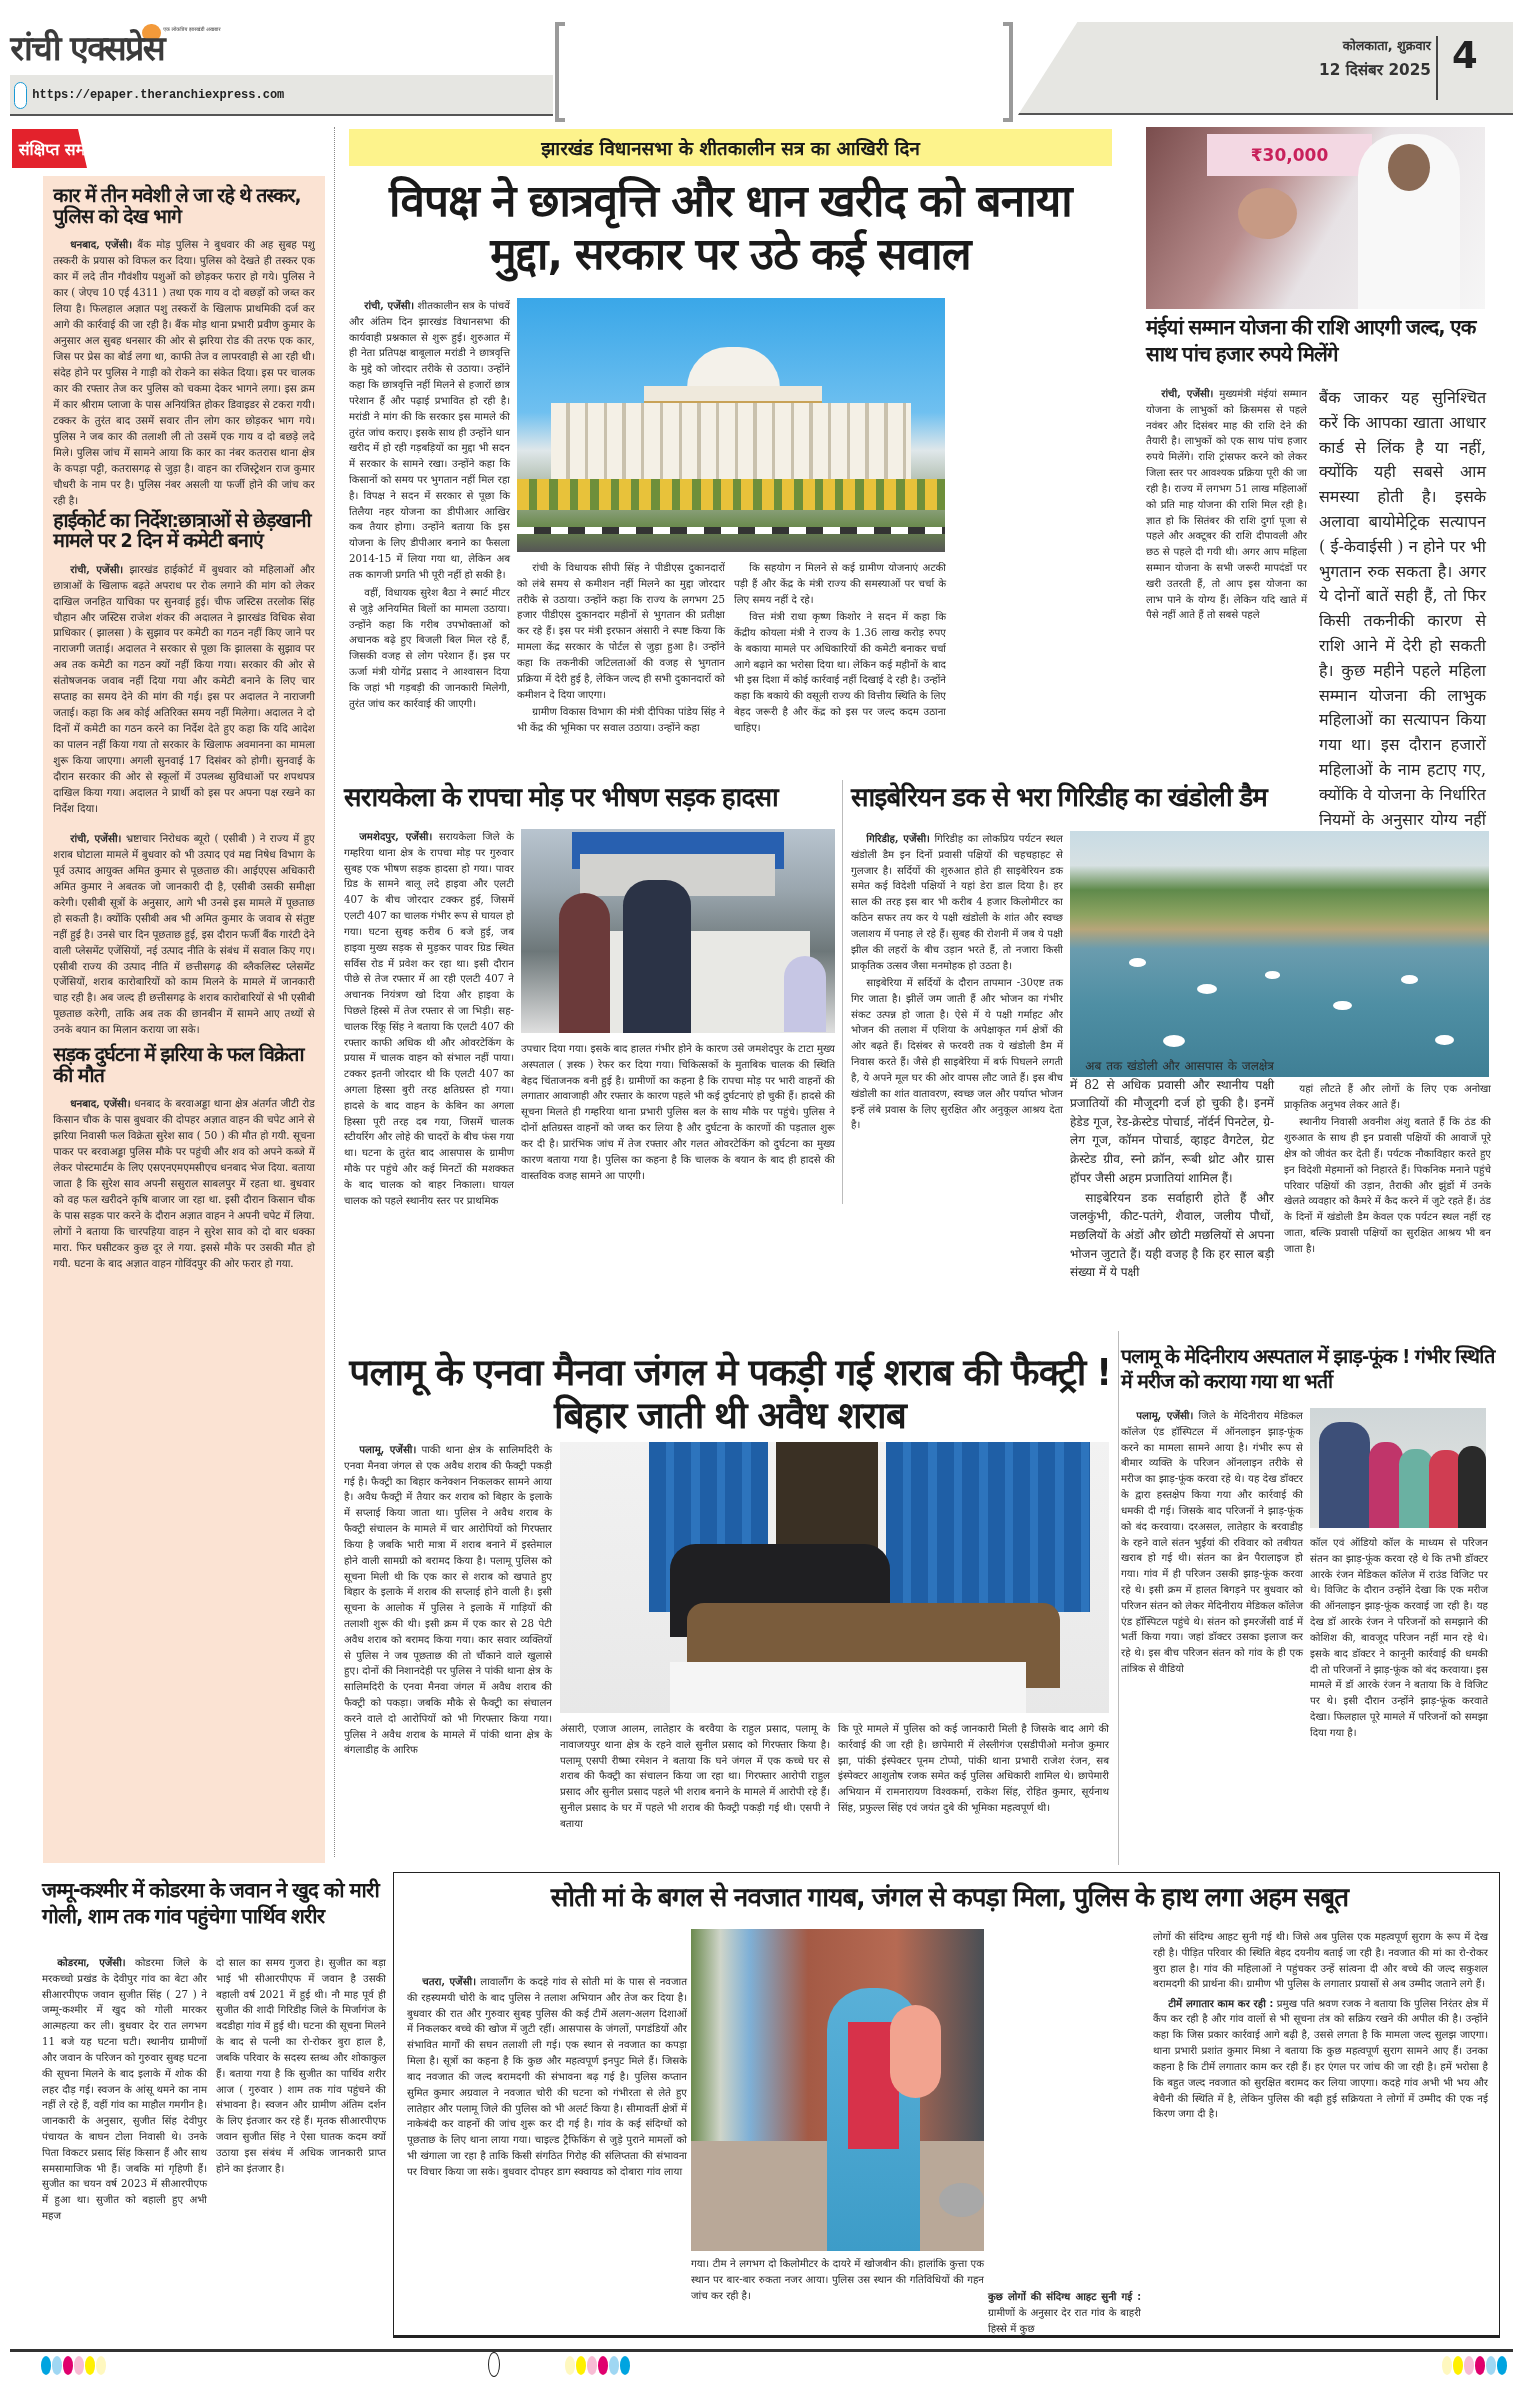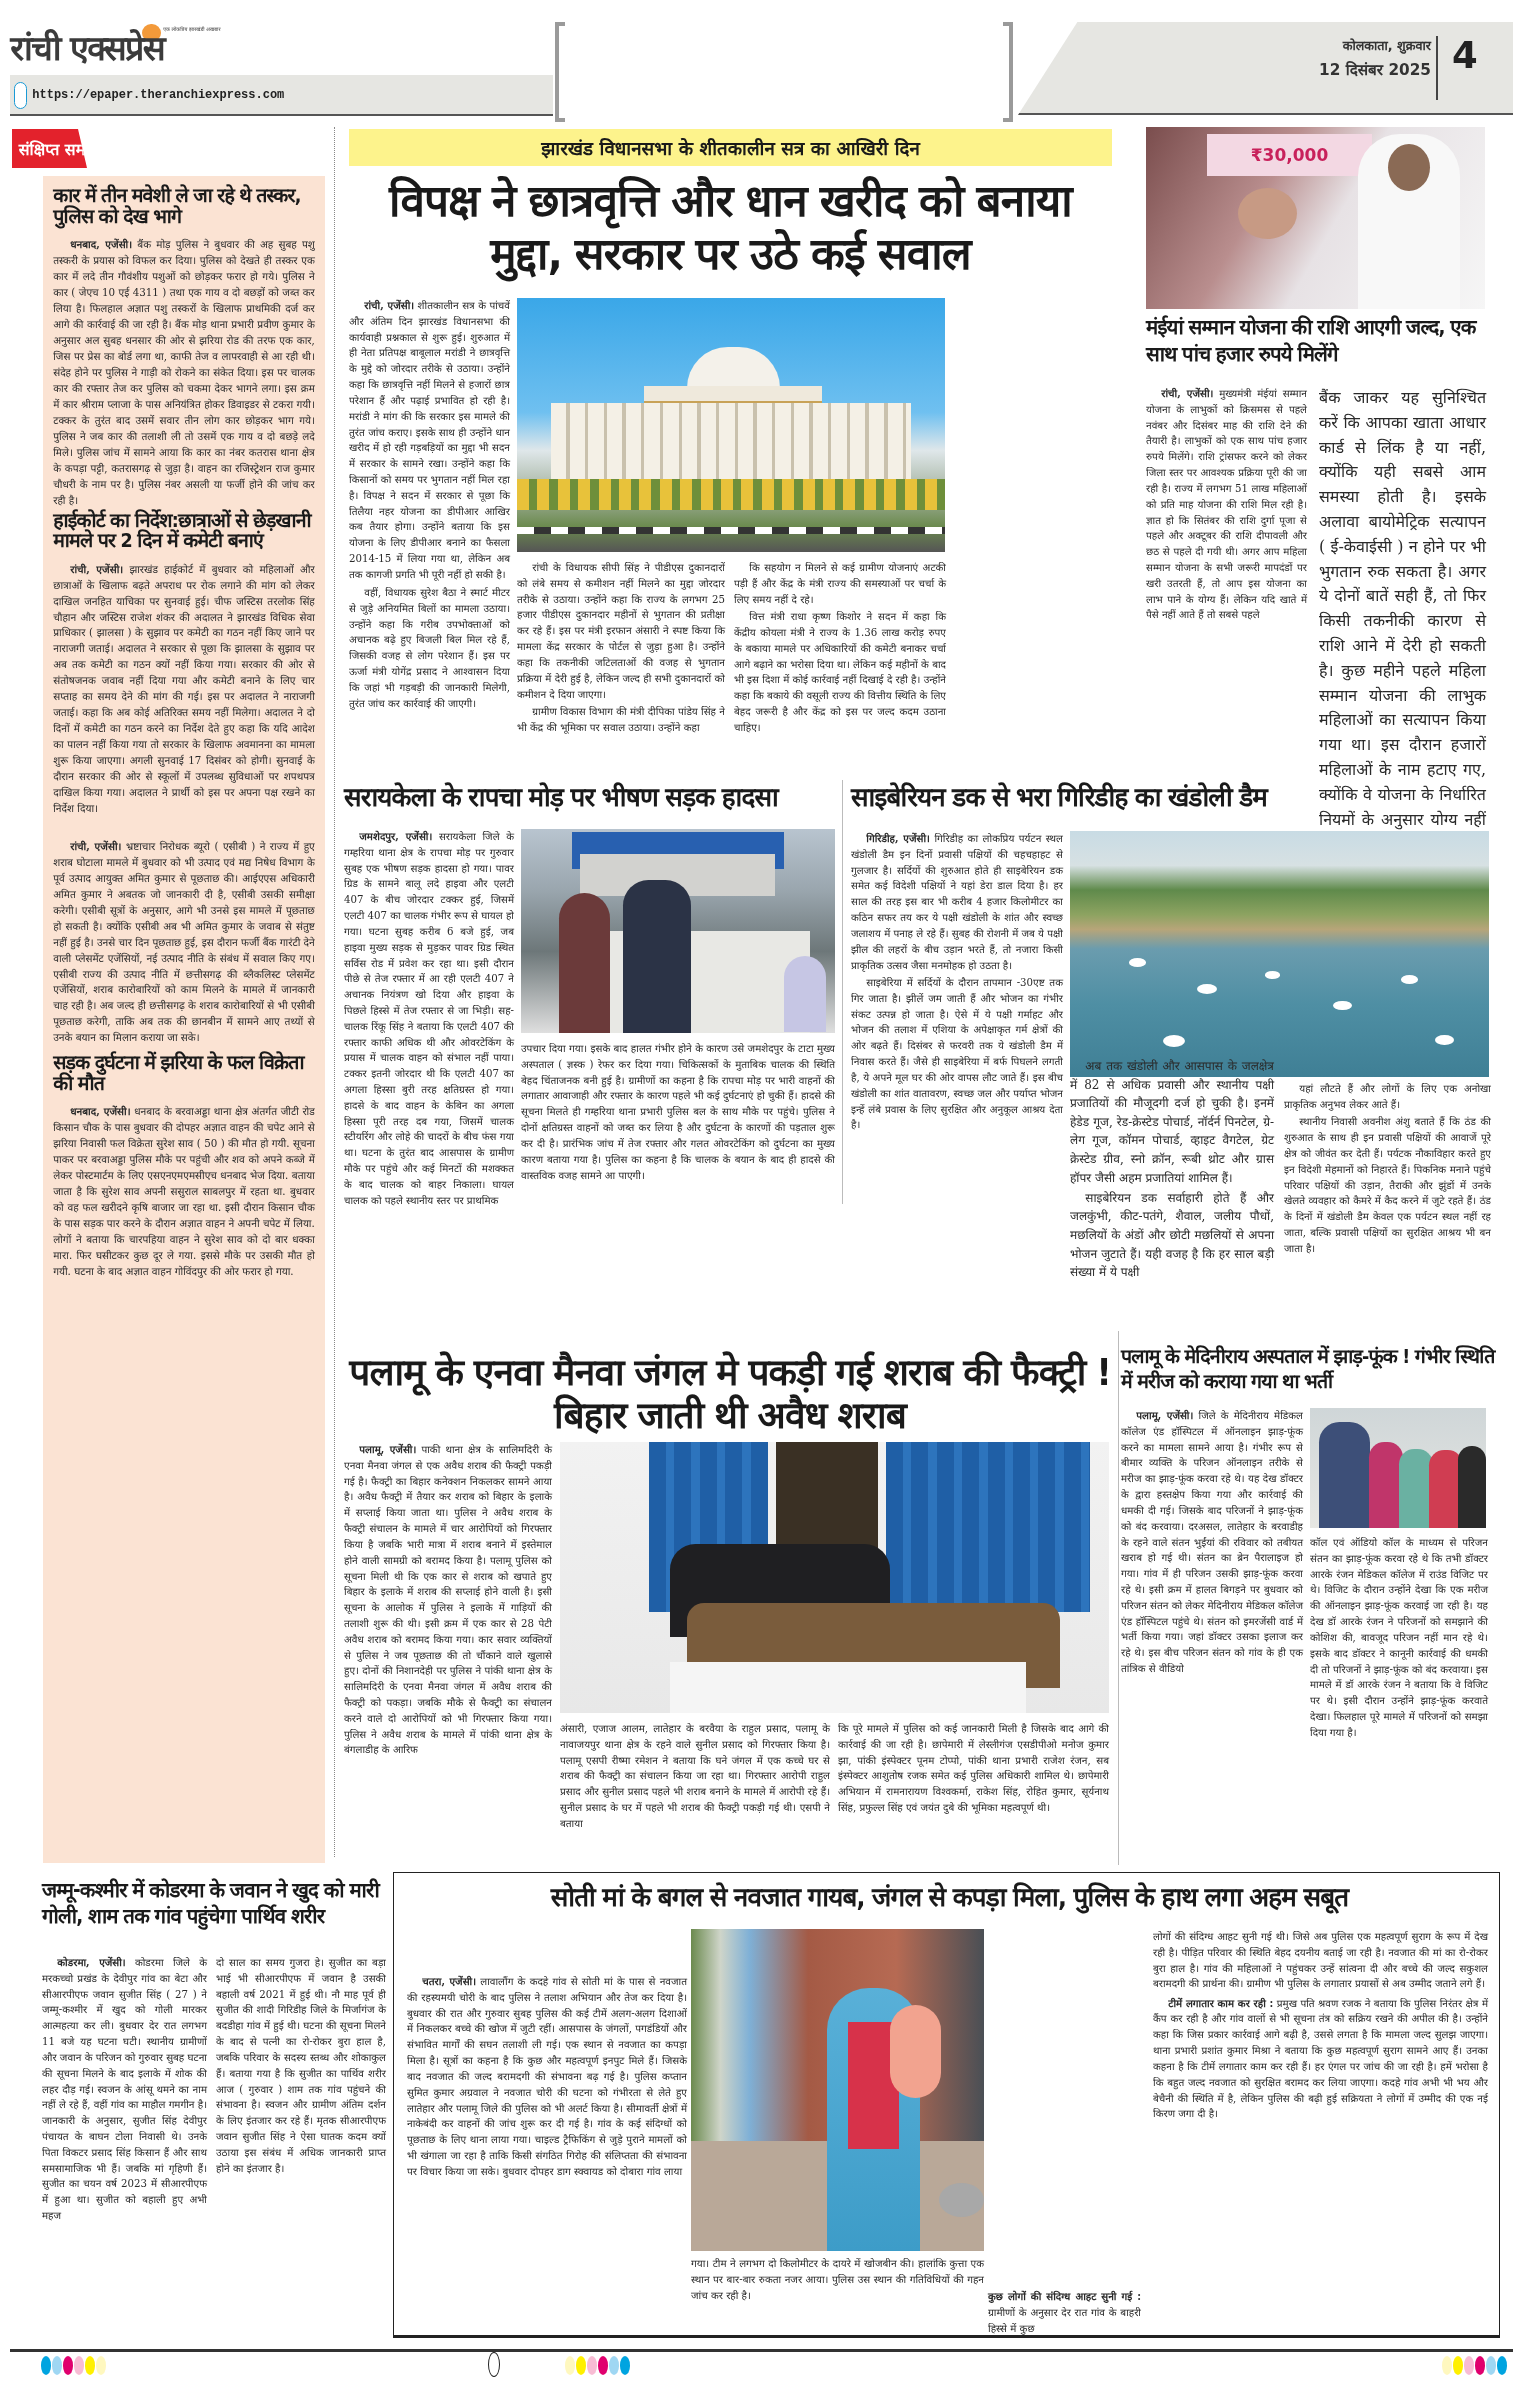--- a/index.html
+++ b/index.html
@@ -42,21 +42,21 @@
 <div class="abs" style="left:1452px;top:34px;font-family:'DejaVu Sans',sans-serif;font-weight:bold;font-size:37px;color:#222">4</div>
 
 <div class="abs" style="left:12px;top:129px;width:75px;height:39px;background:#e3222c;clip-path:polygon(0 0,88% 0,100% 100%,0 100%);display:flex;align-items:center;padding-left:6.8px">
   <span style="color:#fff;font-weight:bold;font-size:16px;white-space:nowrap">संक्षिप्त समाचार</span>
 </div>
 <div class="abs" style="left:43px;top:176px;width:282px;height:1687px;background:#fbe3d3;padding:10.2px 10.2px;overflow:hidden">
   <div style="margin-bottom:2px">
     <div class="hl" style="font-size:19.5px;margin-bottom:10.2px">कार में तीन मवेशी ले जा रहे थे तस्कर, पुलिस को देख भागे</div>
     <div class="body" style="font-size:10.3px;text-indent:17px"><b>धनबाद, एजेंसी।</b> <span>बैंक मोड़ पुलिस ने बुधवार की अह सुबह पशु तस्करी के प्रयास को विफल कर दिया। पुलिस को देखते ही तस्कर एक कार में लदे तीन गौवंशीय पशुओं को छोड़कर फरार हो गये। पुलिस ने कार ( जेएच 10 एई 4311 ) तथा एक गाय व दो बछड़ों को जब्त कर लिया है। फिलहाल अज्ञात पशु तस्करों के खिलाफ प्राथमिकी दर्ज कर आगे की कार्रवाई की जा रही है। बैंक मोड़ थाना प्रभारी प्रवीण कुमार के अनुसार अल सुबह धनसार की ओर से झरिया रोड की तरफ एक कार, जिस पर प्रेस का बोर्ड लगा था, काफी तेज व लापरवाही से आ रही थी। संदेह होने पर पुलिस ने गाड़ी को रोकने का संकेत दिया। इस पर चालक कार की रफ्तार तेज कर पुलिस को चकमा देकर भागने लगा। इस क्रम में कार श्रीराम प्लाजा के पास अनियंत्रित होकर डिवाइडर से टकरा गयी। टक्कर के तुरंत बाद उसमें सवार तीन लोग कार छोड़कर भाग गये। पुलिस ने जब कार की तलाशी ली तो उसमें एक गाय व दो बछड़े लदे मिले। पुलिस जांच में सामने आया कि कार का नंबर कतरास थाना क्षेत्र के कपड़ा पट्टी, कतरासगढ़ से जुड़ा है। वाहन का रजिस्ट्रेशन राज कुमार चौधरी के नाम पर है। पुलिस नंबर असली या फर्जी होने की जांच कर रही है।</span></div>
   </div>
-  <div style="margin-bottom:22px">
+  <div style="margin-bottom:14px">
     <div class="hl" style="font-size:19.5px;margin-bottom:10.2px">हाईकोर्ट का निर्देश:छात्राओं से छेड़खानी मामले पर 2 दिन में कमेटी बनाएं</div>
     <div class="body" style="font-size:10.3px;text-indent:17px"><b>रांची, एजेंसी।</b> <span>झारखंड हाईकोर्ट में बुधवार को महिलाओं और छात्राओं के खिलाफ बढ़ते अपराध पर रोक लगाने की मांग को लेकर दाखिल जनहित याचिका पर सुनवाई हुई। चीफ जस्टिस तरलोक सिंह चौहान और जस्टिस राजेश शंकर की अदालत ने झारखंड विधिक सेवा प्राधिकार ( झालसा ) के सुझाव पर कमेटी का गठन नहीं किए जाने पर नाराजगी जताई। अदालत ने सरकार से पूछा कि झालसा के सुझाव पर अब तक कमेटी का गठन क्यों नहीं किया गया। सरकार की ओर से संतोषजनक जवाब नहीं दिया गया और कमेटी बनाने के लिए चार सप्ताह का समय देने की मांग की गई। इस पर अदालत ने नाराजगी जताई। कहा कि अब कोई अतिरिक्त समय नहीं मिलेगा। अदालत ने दो दिनों में कमेटी का गठन करने का निर्देश देते हुए कहा कि यदि आदेश का पालन नहीं किया गया तो सरकार के खिलाफ अवमानना का मामला शुरू किया जाएगा। अगली सुनवाई 17 दिसंबर को होगी। सुनवाई के दौरान सरकार की ओर से स्कूलों में उपलब्ध सुविधाओं पर शपथपत्र दाखिल किया गया। अदालत ने प्रार्थी को इस पर अपना पक्ष रखने का निर्देश दिया।</span></div>
   </div>
   <div style="margin-bottom:6.8px">
     <div class="body" style="font-size:10.3px;text-indent:17px"><b>रांची, एजेंसी।</b> <span>भ्रष्टाचार निरोधक ब्यूरो ( एसीबी ) ने राज्य में हुए शराब घोटाला मामले में बुधवार को भी उत्पाद एवं मद्य निषेध विभाग के पूर्व उत्पाद आयुक्त अमित कुमार से पूछताछ की। आईएएस अधिकारी अमित कुमार ने अबतक जो जानकारी दी है, एसीबी उसकी समीक्षा करेगी। एसीबी सूत्रों के अनुसार, आगे भी उनसे इस मामले में पूछताछ हो सकती है। क्योंकि एसीबी अब भी अमित कुमार के जवाब से संतुष्ट नहीं हुई है। उनसे चार दिन पूछताछ हुई, इस दौरान फर्जी बैंक गारंटी देने वाली प्लेसमेंट एजेंसियों, नई उत्पाद नीति के संबंध में सवाल किए गए। एसीबी राज्य की उत्पाद नीति में छत्तीसगढ़ की ब्लैकलिस्ट प्लेसमेंट एजेंसियों, शराब कारोबारियों को काम मिलने के मामले में जानकारी चाह रही है। अब जल्द ही छत्तीसगढ़ के शराब कारोबारियों से भी एसीबी पूछताछ करेगी, ताकि अब तक की छानबीन में सामने आए तथ्यों से उनके बयान का मिलान कराया जा सके।</span></div>
   </div>
   <div>
     <div class="hl" style="font-size:19.5px;margin-bottom:10.2px">सड़क दुर्घटना में झरिया के फल विक्रेता की मौत</div>
     <div class="body" style="font-size:10.3px;text-indent:17px"><b>धनबाद, एजेंसी।</b> <span>धनबाद के बरवाअड्डा थाना क्षेत्र अंतर्गत जीटी रोड किसान चौक के पास बुधवार की दोपहर अज्ञात वाहन की चपेट आने से झरिया निवासी फल विक्रेता सुरेश साव ( 50 ) की मौत हो गयी. सूचना पाकर पर बरवाअड्डा पुलिस मौके पर पहुंची और शव को अपने कब्जे में लेकर पोस्टमार्टम के लिए एसएनएमएमसीएच धनबाद भेज दिया. बताया जाता है कि सुरेश साव अपनी ससुराल साबलपुर में रहता था. बुधवार को वह फल खरीदने कृषि बाजार जा रहा था. इसी दौरान किसान चौक के पास सड़क पार करने के दौरान अज्ञात वाहन ने अपनी चपेट में लिया. लोगों ने बताया कि चारपहिया वाहन ने सुरेश साव को दो बार धक्का मारा. फिर घसीटकर कुछ दूर ले गया. इससे मौके पर उसकी मौत हो गयी. घटना के बाद अज्ञात वाहन गोविंदपुर की ओर फरार हो गया.</span></div>
   </div>

